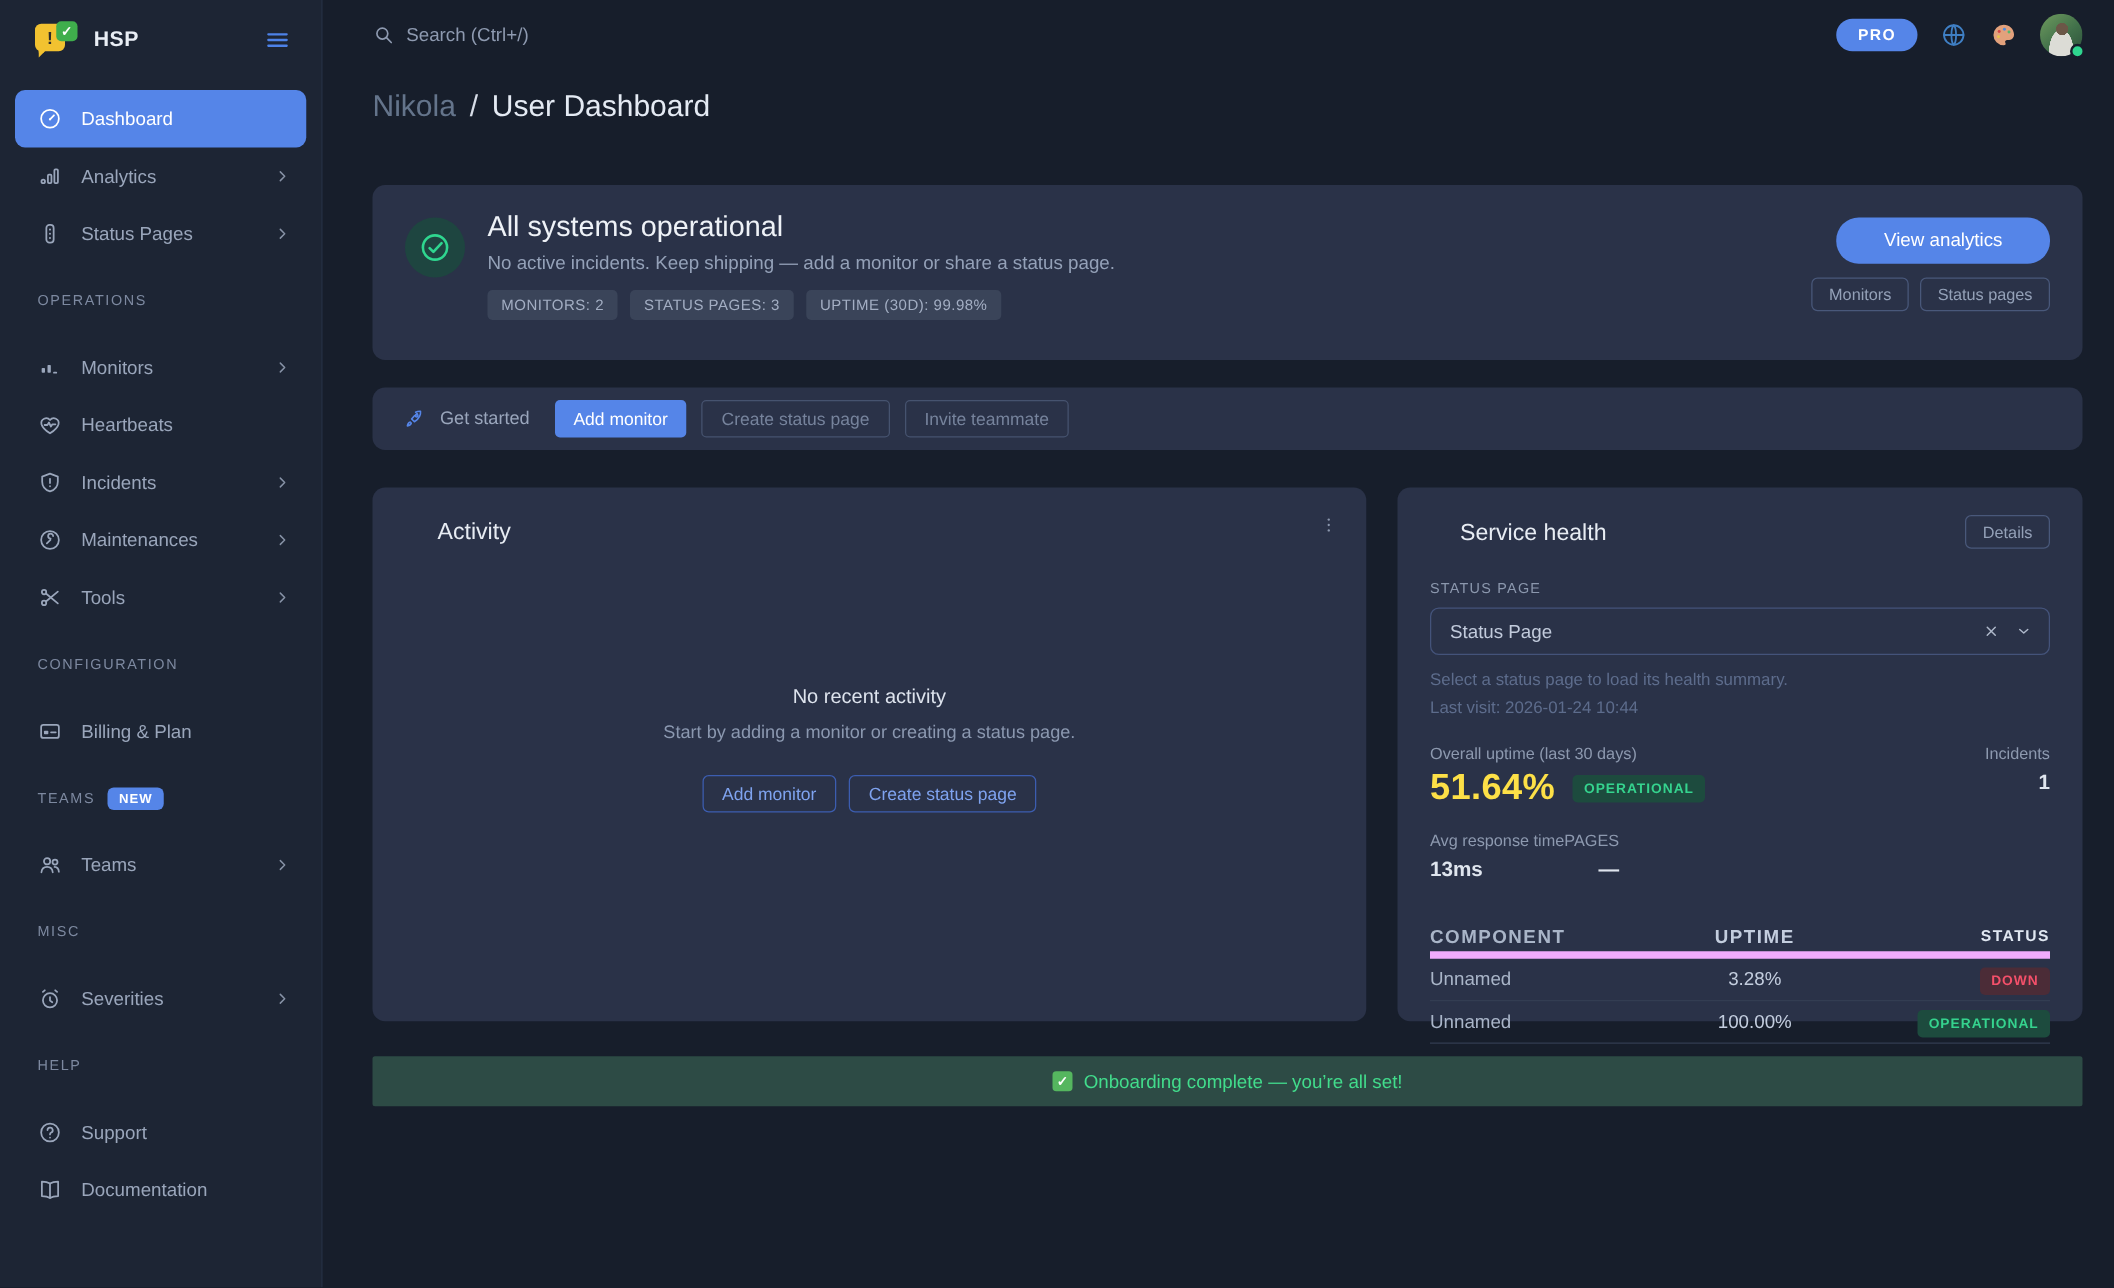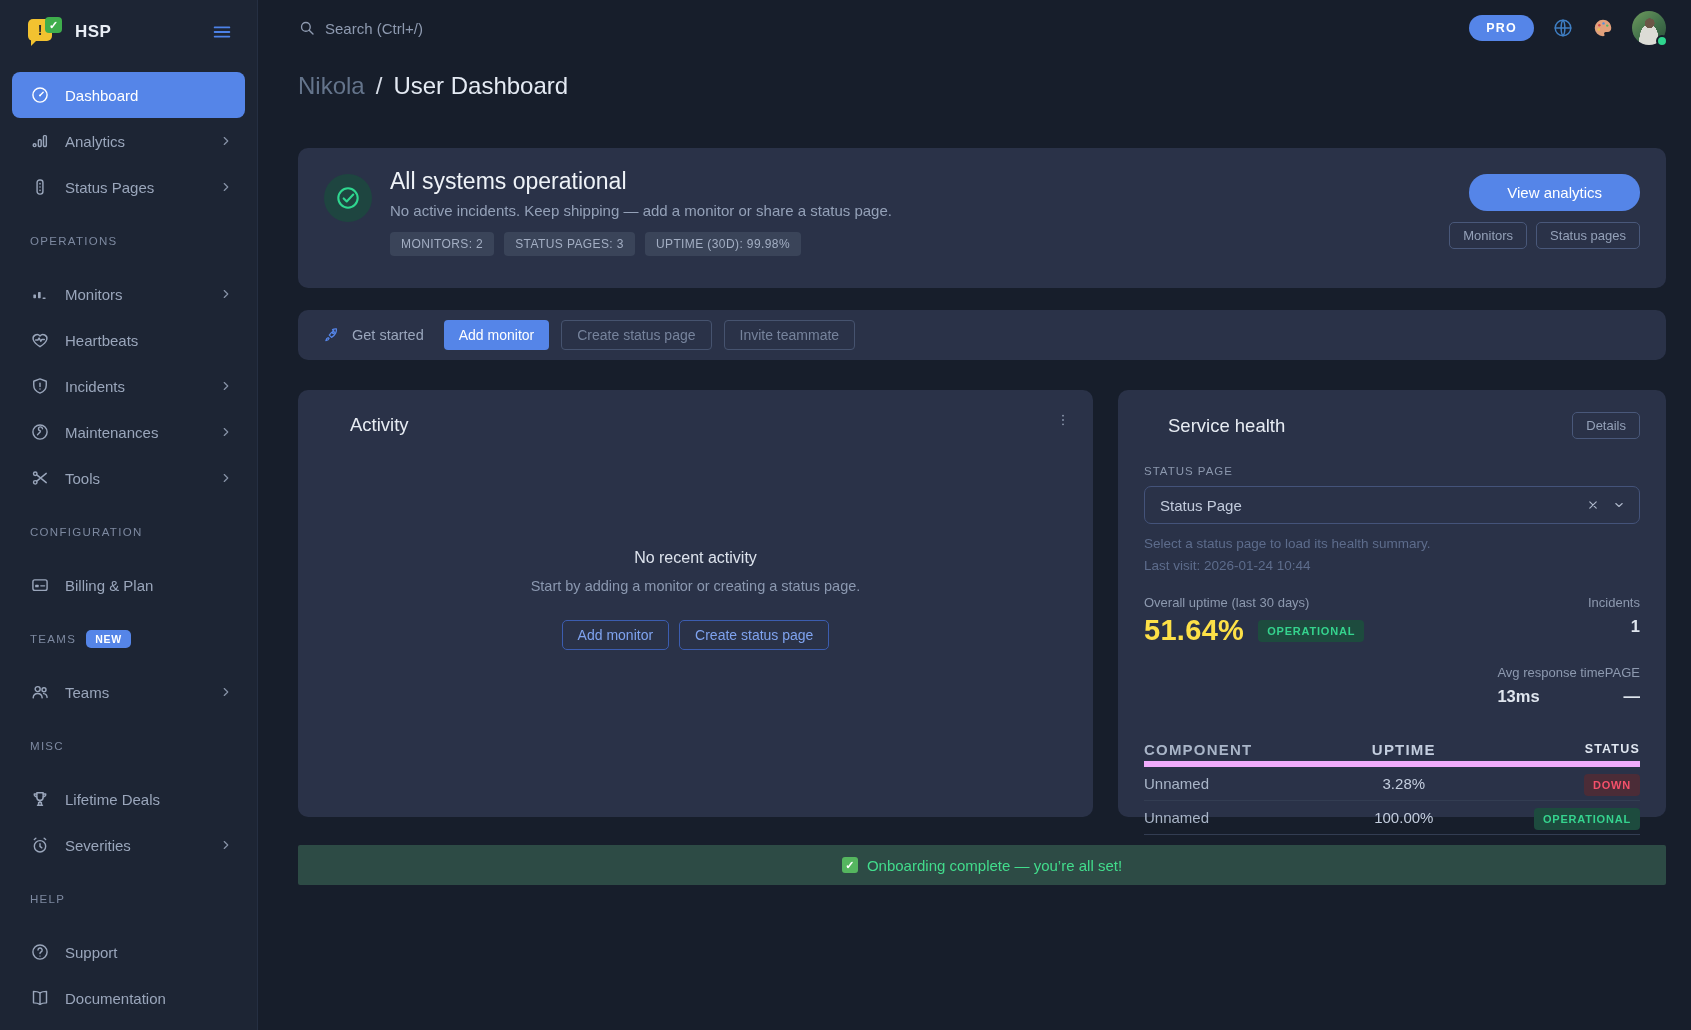--- a/index.html
+++ b/index.html
@@ -95,21 +95,21 @@
   .helper { margin-top:12px; font-size:13.5px; color:#5d6c8c; }
   .lastvisit { margin-top:7px; font-size:13.5px; color:#5d6c8c; }
   .stats { margin-top:22px; display:flex; justify-content:space-between; align-items:flex-start; }
   .stat-label { font-size:13px; color:#8d99af; }
   .uptime-row { display:flex; align-items:center; gap:14px; margin-top:4px; }
   .uptime-val { font-size:29px; font-weight:700; color:#fde047; letter-spacing:.3px; }
   .badge-op { background:#1d4b3e; color:#35d38e; font-size:11px; font-weight:700; letter-spacing:.8px; padding:5px 9px; border-radius:4px; }
   .badge-down { background:#4b2c37; color:#f4506a; font-size:11px; font-weight:700; letter-spacing:.8px; padding:5px 9px; border-radius:4px; }
   .stat-right { text-align:right; }
   .stat-strong { font-size:16.5px; font-weight:700; color:#dfe5ee; margin-top:7px; }
-  .stats2 { margin-top:18px; display:flex; justify-content:flex-end; align-items:flex-start; }
+  .stats2 { margin-top:18px; display:flex; justify-content:flex-start; align-items:flex-start; }
   .table { margin-top:16px; }
   .trow { display:grid; grid-template-columns:1.15fr 1fr 1fr; align-items:center; height:34px; }
   .thead { height:30px; font-size:12.5px; font-weight:700; letter-spacing:1.2px; color:#e0e7f1; border-bottom:6px solid #f0abfc;margin-top:31px; }
   .trow + .trow { border-top:0; }
   .tbody-row { border-bottom:1px solid #333d52; }
   .tc-l { text-align:left; color:#a9b5c8; font-size:15px; }
   .tc-c { text-align:center; color:#c3cdde; font-size:15px; }
   .tc-r { text-align:right; }
 
   
@@ -293,30 +293,20 @@
             <svg viewBox="0 0 24 24" fill="none" stroke="currentColor" stroke-width="2" stroke-linecap="round" stroke-linejoin="round">
               <path d="M9 6l6 6-6 6"></path>
             </svg>
           </span>
       </div>
 
       <div class="section-title">
           <span>MISC</span>
         </div>
 
-      <div class="side-item">
-        <span class="icn">
-            <svg viewBox="0 0 24 24" fill="none" stroke="currentColor" stroke-width="1.7" stroke-linecap="round" stroke-linejoin="round">
-              <path d="M8.2 4.5h7.6V10a3.8 3.8 0 0 1-7.6 0z"></path>
-              <path d="M8.2 6H5.1a3.2 3.2 0 0 0 3.2 3.5M15.8 6h3.1a3.2 3.2 0 0 1-3.2 3.5"></path>
-              <path d="M12 13.8v2.3M9 19.5h6M10.3 16.1h3.4v3.4h-3.4z"></path>
-            </svg>
-          </span>
-        <span class="lbl">Lifetime Deals</span>
-      </div>
 
       <div class="side-item">
         <span class="icn">
             <svg viewBox="0 0 24 24" fill="none" stroke="currentColor" stroke-width="1.7" stroke-linecap="round" stroke-linejoin="round">
               <circle cx="12" cy="13.5" r="6.8"></circle>
               <path d="M12 10.4v3.3l2.2 1.7"></path>
               <path d="M5.2 5.4L7 3.9M18.8 5.4L17 3.9"></path>
             </svg>
           </span>
         <span class="lbl">Severities</span>
@@ -486,21 +476,21 @@
             <div class="stat-strong">1</div>
           </div>
         </div>
 
         <div class="stats2">
           <div>
             <div class="stat-label">Avg response time</div>
             <div class="stat-strong">13ms</div>
           </div>
           <div class="stat-right">
-            <div class="stat-label">PAGE</div>
+            <div class="stat-label">PAGES</div>
             <div class="stat-strong">—</div>
           </div>
         </div>
 
         <div class="table">
           <div class="trow thead">
             <span class="tc-l">COMPONENT</span>
             <span class="tc-c">UPTIME</span>
             <span class="tc-r">STATUS</span>
           </div>

